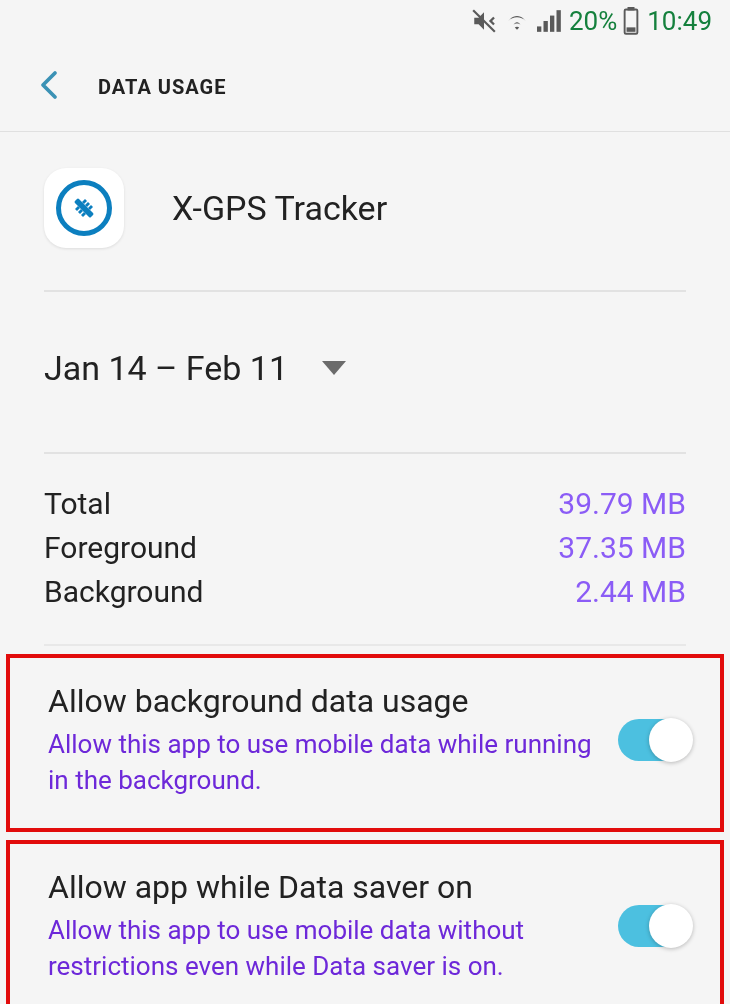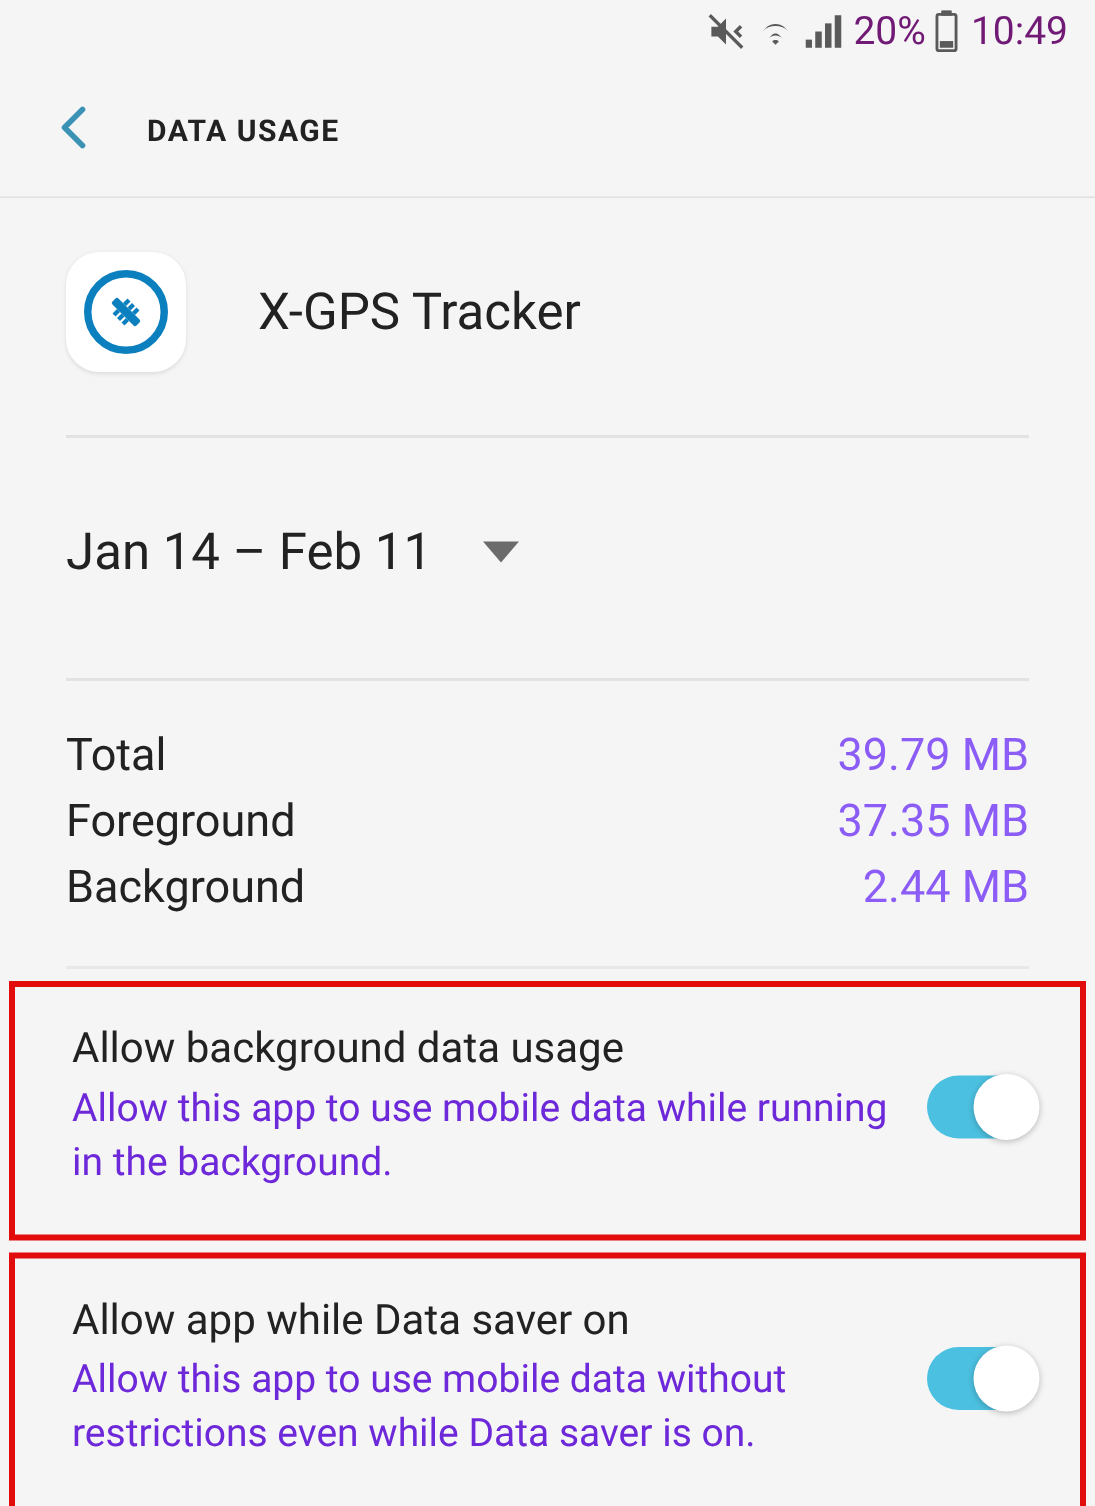--- a/index.html
+++ b/index.html
@@ -16,21 +16,21 @@
       overflow: hidden;
     }
     .status-bar {
       height: 42px;
       display: flex;
       justify-content: flex-end;
       align-items: center;
       padding: 0 18px 0 0;
       gap: 6px;
       font-size: 26px;
-      color: #701a75;
+      color: #15803d;
     }
     .status-bar .pct {
       font-size: 26px;
     }
     .status-bar .time {
       font-size: 26px;
       margin-left: 2px;
     }
     .header {
       height: 90px;
@@ -132,21 +132,21 @@
       display: flex;
       align-items: center;
       justify-content: space-between;
       gap: 20px;
       background: #f5f5f5;
     }
     .setting-text {
       flex: 1;
     }
     .setting-title {
-      font-size: 28px;
+      font-size: 32px;
       color: #222;
       margin-bottom: 6px;
     }
     .setting-desc {
       font-size: 26px;
       color: #6d28d9;
       line-height: 36px;
     }
     .toggle {
       width: 74px;

